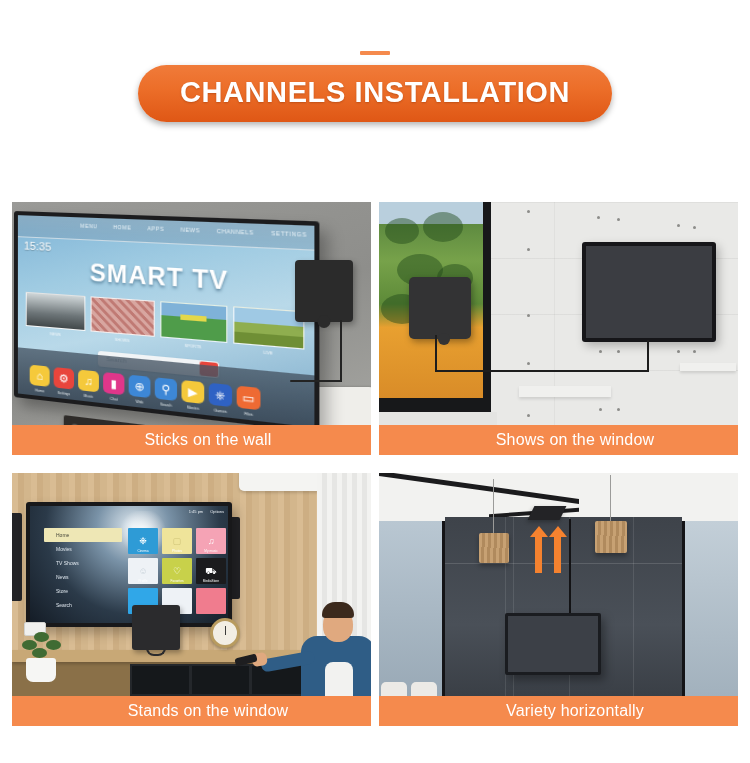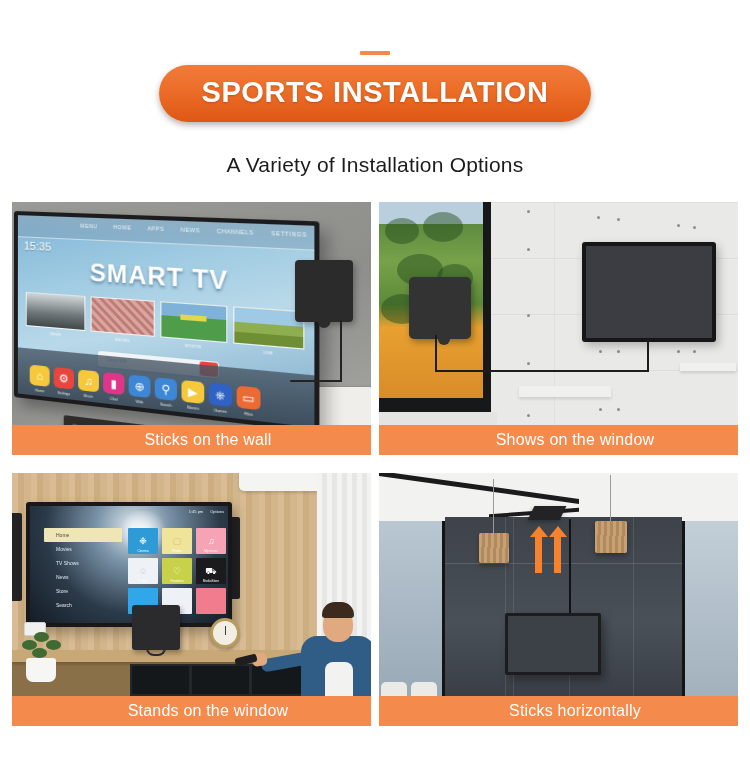--- a/index.html
+++ b/index.html
@@ -206,22 +206,21 @@
   .c4-chairs { position:absolute; left:2px; bottom:0; width:70px; height:16px; }
   .c4-chairs i { position:absolute; bottom:0; width:26px; height:14px; background:#eceae6; border-radius:5px 5px 0 0; }
 </style>
 </head>
 <body>
 
 <div class="page">
 
   <div class="header">
     <div class="accent-dash"></div>
-    <div class="title-pill">SPORTS INSTALLATION</div>
-    <div class="subtitle">A Variety of Installation Options</div>
+    <div class="title-pill">CHANNELS INSTALLATION</div>
   </div>
 
   <div class="grid">
 
     <div class="card">
       <div class="photo">
         <div class="c1-bg"></div>
         <div class="c1-floorsofa"></div>
 
         <div class="c1-tv">
@@ -423,17 +422,17 @@
           <div class="c4-arr"></div>
         </div>
         <div class="c4-tv">
             <i></i>
           </div>
         <div class="c4-chairs">
           <i style="left:0"></i>
             <i style="left:30px"></i>
         </div>
       </div>
-      <div class="caption">Sticks horizontally</div>
+      <div class="caption">Variety horizontally</div>
     </div>
 
   </div>
 </div>
 
 </body></html>

